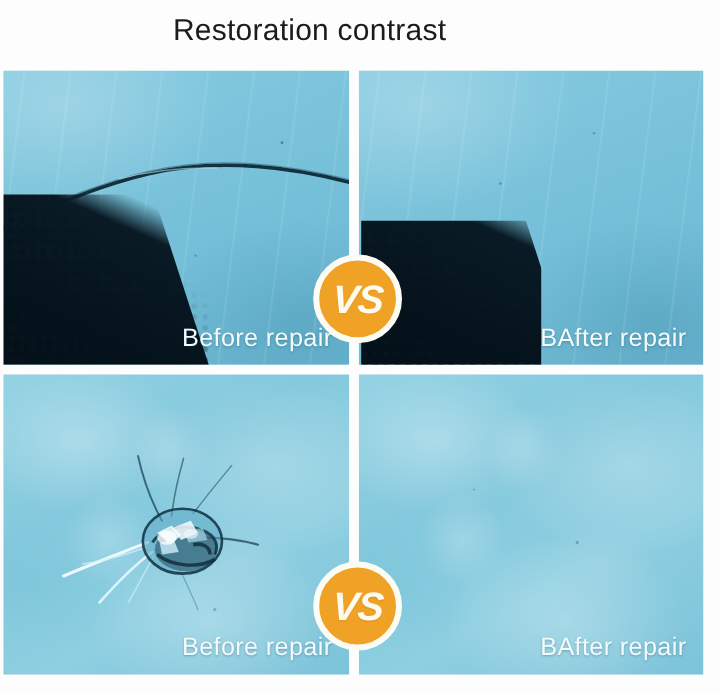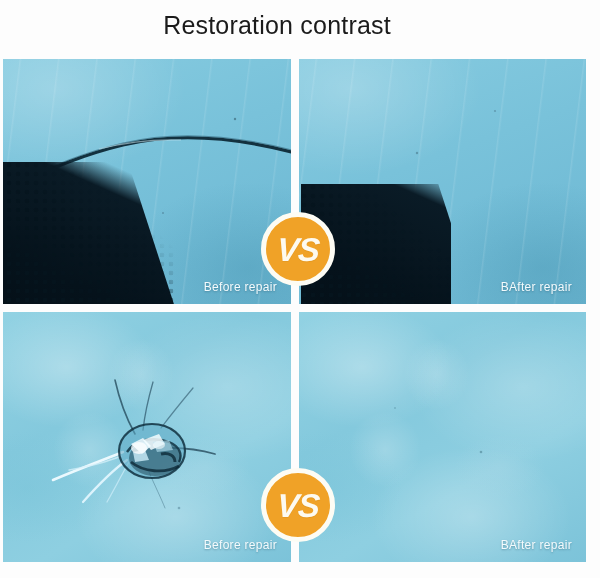--- a/index.html
+++ b/index.html
@@ -28,21 +28,20 @@
     top: 9px;
     width: 516px;
     text-align: center;
     font-family: "Liberation Sans", sans-serif;
     font-size: 25px;
     font-weight: 400;
     letter-spacing: 0.2px;
     color: #1b1b1b;
     line-height: 32px;
     white-space: nowrap;
-    padding-left: 19px;
   }
 
   
   #grid {
     position: absolute;
     left: 3px;
     top: 59px;
     width: 583px;
     height: 503px;
   }
@@ -137,21 +136,21 @@
     width: 100%;
     height: 100%;
   }
 
   
   .panel-label {
     position: absolute;
     right: 14px;
     bottom: 10px;
     font-family: "Liberation Sans", sans-serif;
-    font-size: 12px;
+    font-size: 21px;
     font-weight: 400;
     color: #f4fbfd;
     letter-spacing: 0.3px;
     text-shadow: 0 1px 2px rgba(20,60,80,0.35);
     white-space: nowrap;
   }
 
   
   .vs-badge {
     position: absolute;

